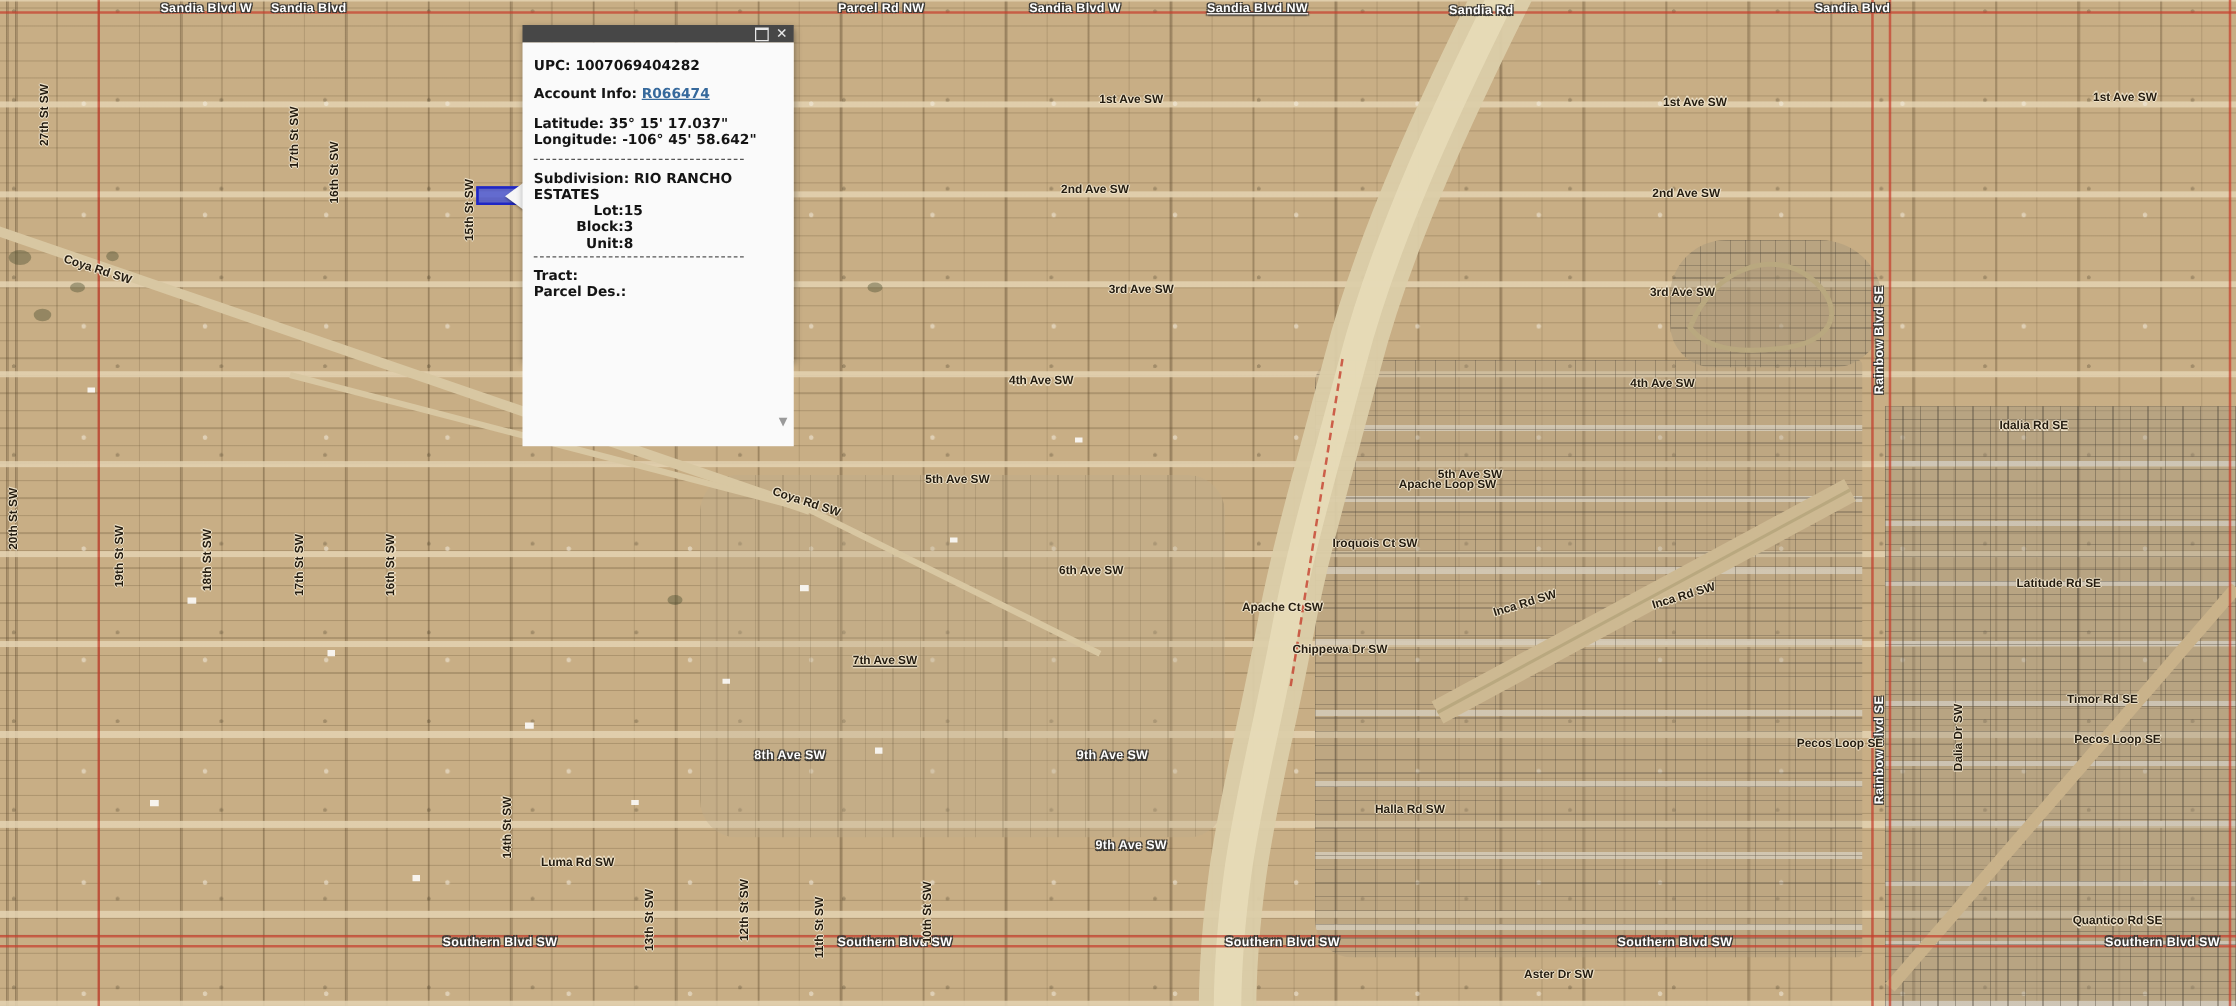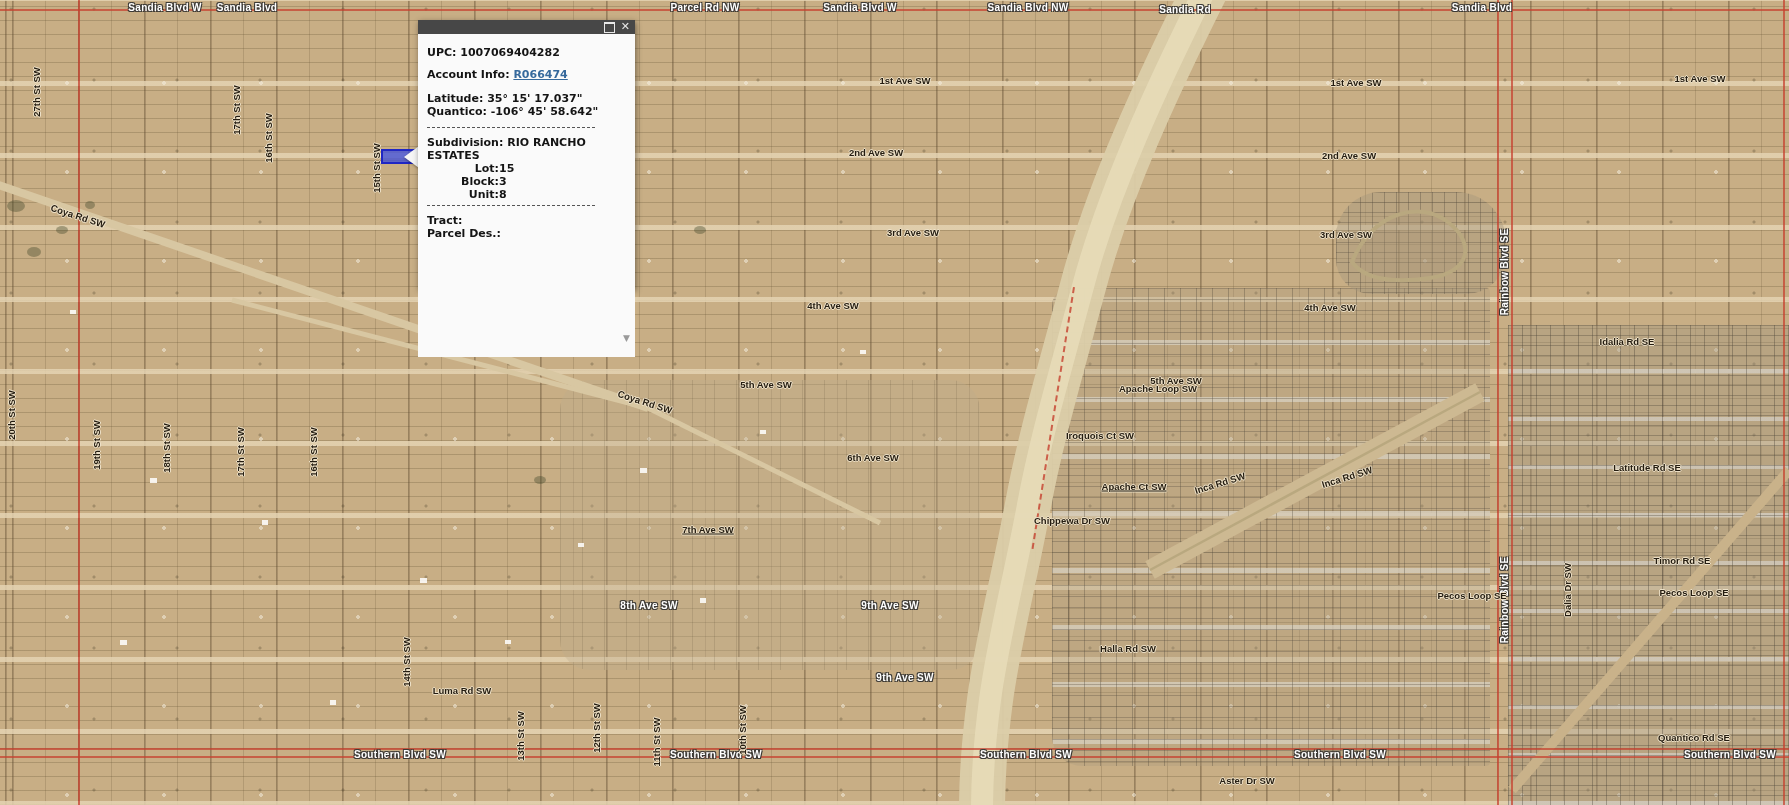--- a/index.html
+++ b/index.html
@@ -127,37 +127,37 @@
   <div class="rl" style="left:1497px;top:0;width:2px;height:805px;"></div>
   <div class="rl" style="left:1511px;top:0;width:2px;height:805px;"></div>
   <div class="rl" style="left:1783px;top:0;width:2px;height:805px;"></div>
   <div class="rl dash" style="left:1073px;top:287px;height:265px;transform:rotate(9deg);transform-origin:top left;"></div>
 
   <div id="labels">
       <span class="lbl major" style="left: 165px; top: 7px; transform: translate(-50%, -50%) rotate(0deg);">Sandia Blvd W</span>
       <span class="lbl major" style="left: 247px; top: 7px; transform: translate(-50%, -50%) rotate(0deg);">Sandia Blvd</span>
       <span class="lbl major" style="left: 705px; top: 7px; transform: translate(-50%, -50%) rotate(0deg);">Parcel Rd NW</span>
       <span class="lbl major" style="left: 860px; top: 7px; transform: translate(-50%, -50%) rotate(0deg);">Sandia Blvd W</span>
-      <span class="lbl major" style="left: 1028px; top: 7px; transform: translate(-50%, -50%) rotate(0deg);">Sandia Blvd NW</span>
+      <span class="lbl major" style="left: 1006px; top: 7px; transform: translate(-50%, -50%) rotate(0deg); text-decoration: underline;">Sandia Blvd NW</span>
       <span class="lbl major" style="left: 1175px; top: 9px; transform: translate(-50%, -50%) rotate(0deg); margin-left: 10px;">Sandia Rd</span>
       <span class="lbl major" style="left: 1482px; top: 7px; transform: translate(-50%, -50%) rotate(0deg);">Sandia Blvd</span>
       <span class="lbl minor" style="left: 905px; top: 80px; transform: translate(-50%, -50%) rotate(0deg);">1st Ave SW</span>
       <span class="lbl minor" style="left: 1356px; top: 82px; transform: translate(-50%, -50%) rotate(0deg);">1st Ave SW</span>
       <span class="lbl minor" style="left: 1700px; top: 78px; transform: translate(-50%, -50%) rotate(0deg);">1st Ave SW</span>
       <span class="lbl minor" style="left: 876px; top: 152px; transform: translate(-50%, -50%) rotate(0deg);">2nd Ave SW</span>
       <span class="lbl minor" style="left: 1349px; top: 155px; transform: translate(-50%, -50%) rotate(0deg);">2nd Ave SW</span>
       <span class="lbl minor" style="left: 913px; top: 232px; transform: translate(-50%, -50%) rotate(0deg);">3rd Ave SW</span>
       <span class="lbl minor" style="left: 1346px; top: 234px; transform: translate(-50%, -50%) rotate(0deg);">3rd Ave SW</span>
       <span class="lbl minor" style="left: 833px; top: 305px; transform: translate(-50%, -50%) rotate(0deg);">4th Ave SW</span>
       <span class="lbl minor" style="left: 1330px; top: 307px; transform: translate(-50%, -50%) rotate(0deg);">4th Ave SW</span>
       <span class="lbl minor" style="left: 766px; top: 384px; transform: translate(-50%, -50%) rotate(0deg);">5th Ave SW</span>
       <span class="lbl minor" style="left: 1176px; top: 380px; transform: translate(-50%, -50%) rotate(0deg);">5th Ave SW</span>
       <span class="lbl minor" style="left: 873px; top: 457px; transform: translate(-50%, -50%) rotate(0deg);">6th Ave SW</span>
       <span class="lbl minor" style="left: 708px; top: 529px; transform: translate(-50%, -50%) rotate(0deg); text-decoration: underline;">7th Ave SW</span>
-      <span class="lbl major" style="left: 649px; top: 605px; transform: translate(-50%, -50%) rotate(0deg);">8th Ave SW</span>
+      <span class="lbl major" style="left: 632px; top: 605px; transform: translate(-50%, -50%) rotate(0deg);">8th Ave SW</span>
       <span class="lbl major" style="left: 890px; top: 605px; transform: translate(-50%, -50%) rotate(0deg);">9th Ave SW</span>
       <span class="lbl major" style="left: 905px; top: 677px; transform: translate(-50%, -50%) rotate(0deg);">9th Ave SW</span>
       <span class="lbl minor" style="left: 462px; top: 690px; transform: translate(-50%, -50%) rotate(0deg);">Luma Rd SW</span>
       <span class="lbl minor" style="left: 78px; top: 216px; transform: translate(-50%, -50%) rotate(18deg);">Coya Rd SW</span>
       <span class="lbl minor" style="left: 448px; top: 333px; transform: translate(-50%, -50%) rotate(18deg);">Coya Rd SW</span>
       <span class="lbl minor" style="left: 645px; top: 402px; transform: translate(-50%, -50%) rotate(18deg);">Coya Rd SW</span>
       <span class="lbl major" style="left: 400px; top: 754px; transform: translate(-50%, -50%) rotate(0deg);">Southern Blvd SW</span>
       <span class="lbl major" style="left: 716px; top: 754px; transform: translate(-50%, -50%) rotate(0deg);">Southern Blvd SW</span>
       <span class="lbl major" style="left: 1026px; top: 754px; transform: translate(-50%, -50%) rotate(0deg);">Southern Blvd SW</span>
       <span class="lbl major" style="left: 1340px; top: 754px; transform: translate(-50%, -50%) rotate(0deg);">Southern Blvd SW</span>
@@ -171,21 +171,21 @@
       <span class="lbl minor" style="left: 166px; top: 448px; transform: translate(-50%, -50%) rotate(-90deg);">18th St SW</span>
       <span class="lbl minor" style="left: 240px; top: 452px; transform: translate(-50%, -50%) rotate(-90deg);">17th St SW</span>
       <span class="lbl minor" style="left: 313px; top: 452px; transform: translate(-50%, -50%) rotate(-90deg);">16th St SW</span>
       <span class="lbl minor" style="left: 406px; top: 662px; transform: translate(-50%, -50%) rotate(-90deg);">14th St SW</span>
       <span class="lbl minor" style="left: 520px; top: 736px; transform: translate(-50%, -50%) rotate(-90deg);">13th St SW</span>
       <span class="lbl minor" style="left: 596px; top: 728px; transform: translate(-50%, -50%) rotate(-90deg);">12th St SW</span>
       <span class="lbl minor" style="left: 656px; top: 742px; transform: translate(-50%, -50%) rotate(-90deg);">11th St SW</span>
       <span class="lbl minor" style="left: 742px; top: 730px; transform: translate(-50%, -50%) rotate(-90deg);">10th St SW</span>
       <span class="lbl minor" style="left: 1158px; top: 388px; transform: translate(-50%, -50%) rotate(0deg);">Apache Loop SW</span>
       <span class="lbl minor" style="left: 1100px; top: 435px; transform: translate(-50%, -50%) rotate(0deg);">Iroquois Ct SW</span>
-      <span class="lbl minor" style="left: 1134px; top: 486px; transform: translate(-50%, -50%) rotate(0deg); text-decoration: underline;">Apache Ct SW</span>
+      <span class="lbl minor" style="left: 1026px; top: 486px; transform: translate(-50%, -50%) rotate(0deg);">Apache Ct SW</span>
       <span class="lbl minor" style="left: 1072px; top: 520px; transform: translate(-50%, -50%) rotate(0deg);">Chippewa Dr SW</span>
       <span class="lbl minor" style="left: 1220px; top: 483px; transform: translate(-50%, -50%) rotate(-17deg);">Inca Rd SW</span>
       <span class="lbl minor" style="left: 1347px; top: 477px; transform: translate(-50%, -50%) rotate(-17deg);">Inca Rd SW</span>
       <span class="lbl minor" style="left: 1128px; top: 648px; transform: translate(-50%, -50%) rotate(0deg);">Halla Rd SW</span>
       <span class="lbl minor" style="left: 1567px; top: 590px; transform: translate(-50%, -50%) rotate(-90deg);">Dalia Dr SW</span>
       <span class="lbl major" style="left: 1504px; top: 272px; transform: translate(-50%, -50%) rotate(-90deg);">Rainbow Blvd SE</span>
       <span class="lbl major" style="left: 1504px; top: 600px; transform: translate(-50%, -50%) rotate(-90deg);">Rainbow Blvd SE</span>
       <span class="lbl minor" style="left: 1627px; top: 341px; transform: translate(-50%, -50%) rotate(0deg);">Idalia Rd SE</span>
       <span class="lbl minor" style="left: 1647px; top: 467px; transform: translate(-50%, -50%) rotate(0deg);">Latitude Rd SE</span>
       <span class="lbl minor" style="left: 1682px; top: 560px; transform: translate(-50%, -50%) rotate(0deg);">Timor Rd SE</span>
@@ -210,21 +210,21 @@
       </p>
       <p class="b mb10">
         <span>Account Info:</span>
         <a class="plink">R066474</a>
       </p>
       <p class="b">
         <span>Latitude:</span>
         <span>35° 15' 17.037"</span>
       </p>
       <p class="b">
-        <span>Quantico:</span>
+        <span>Longitude:</span>
         <span>-106° 45' 58.642"</span>
       </p>
       <div class="sep"></div>
       <p class="b subdiv">
         <span>Subdivision:</span>
         <span>RIO RANCHO ESTATES</span>
       </p>
       <div class="kv">
         <span class="k">Lot:</span>
         <span>15</span>

